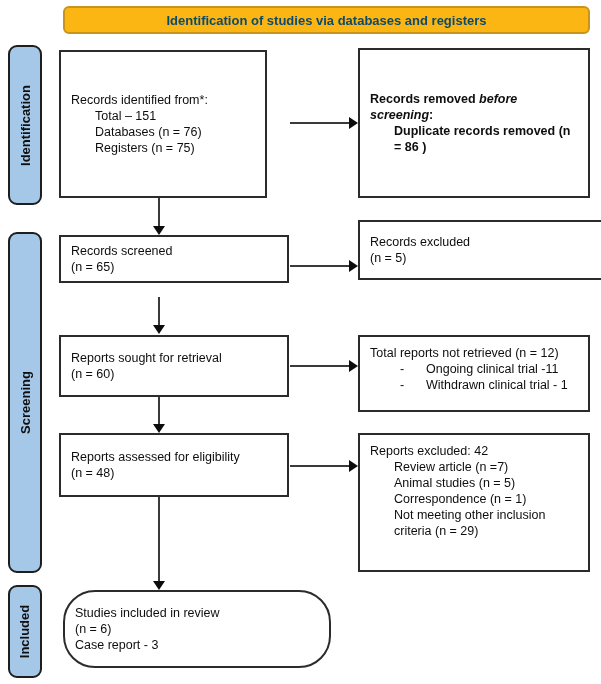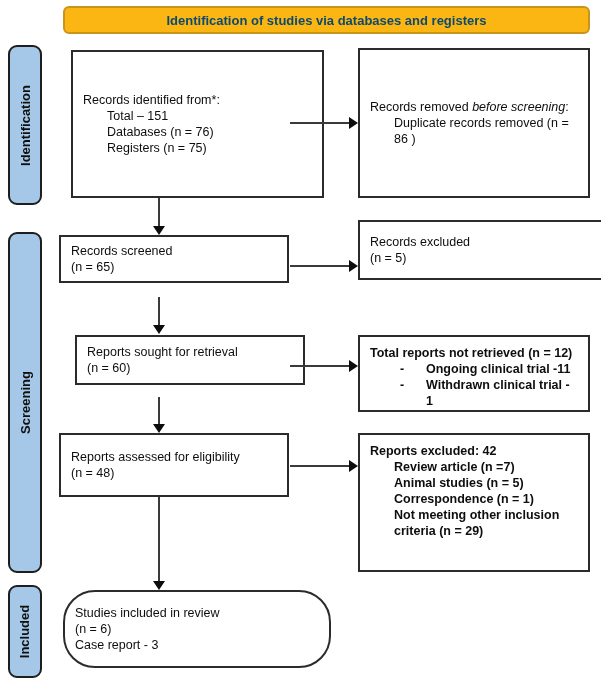--- a/index.html
+++ b/index.html
@@ -31,30 +31,30 @@
   }
   .side.identification{top:45px; height:160px;}
   .side.screening{top:232px; height:341px;}
   .side.included{top:585px; height:93px;}
   .box{
     position:absolute; background:#fff; border:2px solid var(--box-border);
     box-sizing:border-box; display:flex; flex-direction:column;
     justify-content:center; padding:6px 10px;
     font-size:12.5px; line-height:1.28; color:#0e0e0e;
   }
-  .box.top-align{justify-content:flex-start; padding-top:8px;font-weight:bold;}
+  .box.top-align{justify-content:flex-start; padding-top:8px;}
   .indent{margin-left:24px;}
   .dash-row{display:flex;}
   .dash-row .dash{display:inline-block; margin-left:30px; width:26px; flex:0 0 26px;}
   .nowrap{white-space:nowrap;}
-  .box-l1{left:71px; top:50px;  width:253px; height:148px;}
-  .box-r1{left:358px; top:48px; width:232px; height:150px;}
+  .box-l1{left:59px; top:50px;  width:208px; height:148px;}
+  .box-r1{left:358px; top:48px; width:232px; height:150px;font-weight:bold;}
   .box-l2{left:59px; top:235px; width:230px; height:48px;}
   .box-r2{left:358px; top:220px; width:260px; height:60px;}
-  .box-l3{left:59px; top:335px; width:230px; height:50px;margin-left:16px;}
+  .box-l3{left:59px; top:335px; width:230px; height:62px;}
   .box-r3{left:358px; top:335px; width:232px; height:77px;}
   .box-l4{left:59px; top:433px; width:230px; height:64px;}
   .box-r4{left:358px; top:433px; width:232px; height:139px;}
   .box-l5{left:63px; top:590px; width:268px; height:78px;border-radius:32px;}
   svg.arrows{position:absolute; left:0; top:0; pointer-events:none;}
   svg.arrows line{stroke:var(--arrow); stroke-width:2;}
   svg.arrows polygon{fill:#0c0c0c;}
 </style>
 </head>
 <body>

